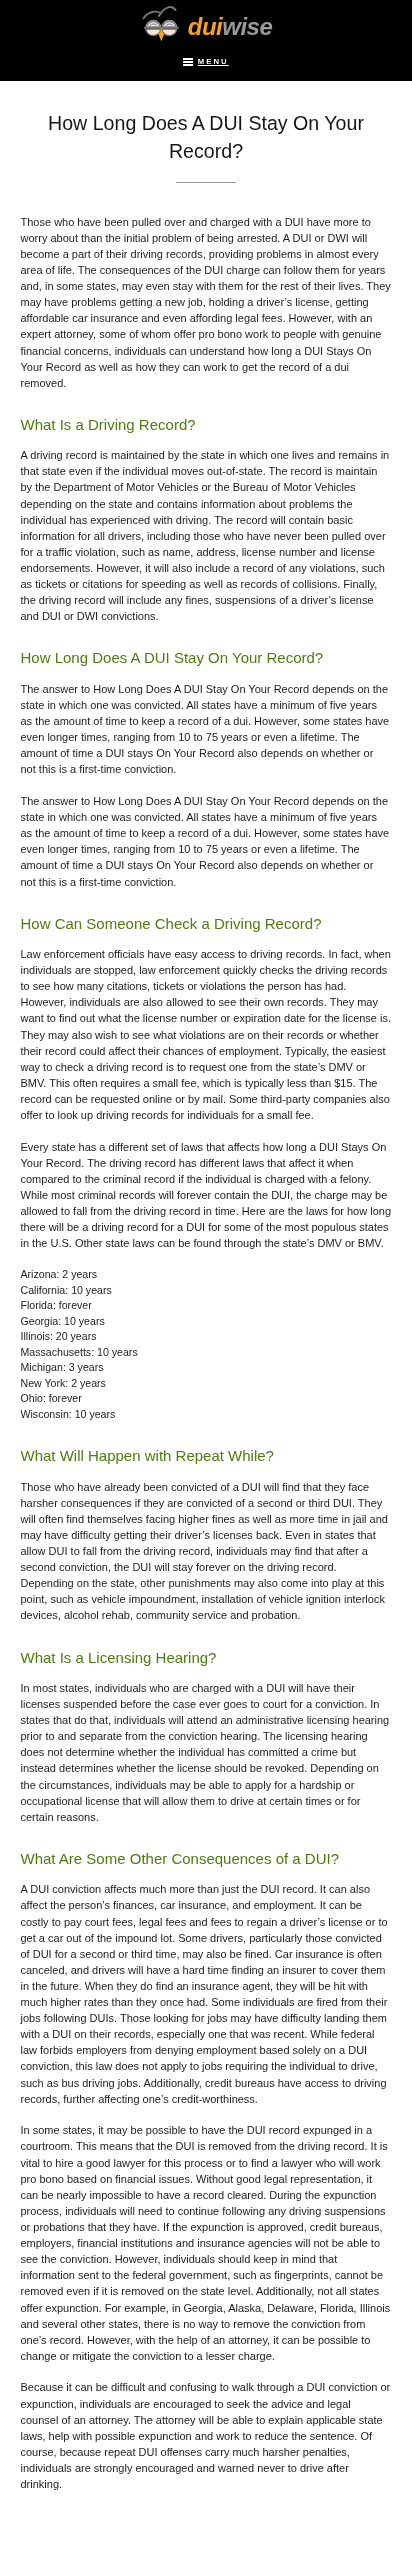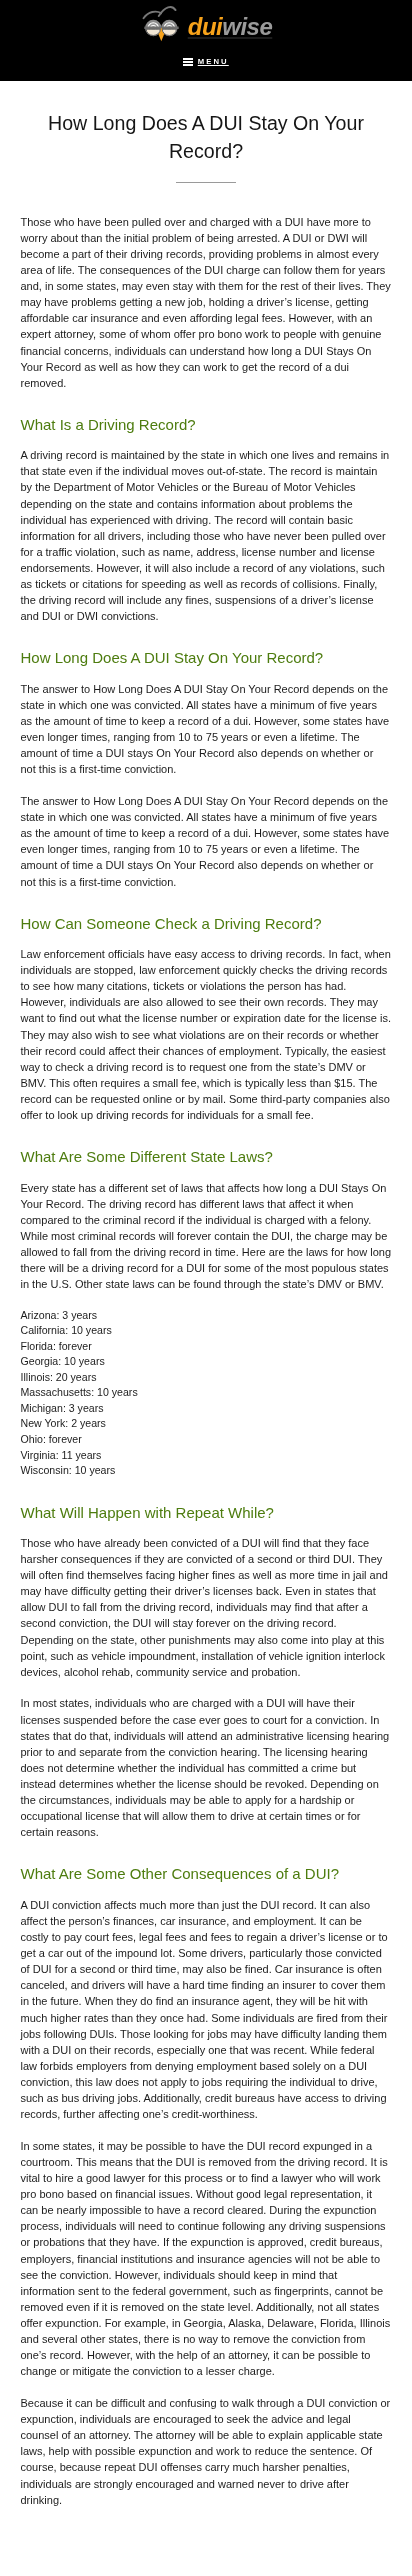--- a/index.html
+++ b/index.html
@@ -17,21 +17,20 @@
     display:flex;
     flex-direction:column;
     align-items:center;
   }
   .logo-row {
     display:flex;
     align-items:center;
     gap:5px;
     margin-top:3.1px;
     cursor:pointer;
-    text-decoration:underline;
   }
   .logo-text { font-size:24px; font-weight:bold; font-style:italic; letter-spacing:-0.5px; line-height:1; }
   .logo-dui { color:#f7a21a; }
   .logo-wise { color:#9a9a9a; }
   .menu-btn {
     background:none; border:none;
     display:flex; align-items:center; gap:5.2px;
     color:#fff; font-family:"Liberation Sans",sans-serif;
     font-size:7.7px; font-weight:bold; letter-spacing:2.1px;
     margin-top:6.2px; cursor:pointer;text-decoration:underline;
@@ -102,39 +101,38 @@
   <div class="title-divider"></div>
 
   <p class="body-p">Those who have been pulled over and charged with a DUI have more to worry about than the initial problem of being arrested. A DUI or DWI will become a part of their driving records, providing problems in almost every area of life. The consequences of the DUI charge can follow them for years and, in some states, may even stay with them for the rest of their lives. They may have problems getting a new job, holding a driver’s license, getting affordable car insurance and even affording legal fees. However, with an expert attorney, some of whom offer pro bono work to people with genuine financial concerns, individuals can understand how long a DUI Stays On Your Record as well as how they can work to get the record of a dui removed.</p>
   <h2 class="section-h">What Is a Driving Record?</h2>
   <p class="body-p">A driving record is maintained by the state in which one lives and remains in that state even if the individual moves out-of-state. The record is maintain by the Department of Motor Vehicles or the Bureau of Motor Vehicles depending on the state and contains information about problems the individual has experienced with driving. The record will contain basic information for all drivers, including those who have never been pulled over for a traffic violation, such as name, address, license number and license endorsements. However, it will also include a record of any violations, such as tickets or citations for speeding as well as records of collisions. Finally, the driving record will include any fines, suspensions of a driver’s license and DUI or DWI convictions.</p>
   <h2 class="section-h">How Long Does A DUI Stay On Your Record?</h2>
   <p class="body-p">The answer to How Long Does A DUI Stay On Your Record depends on the state in which one was convicted. All states have a minimum of five years as the amount of time to keep a record of a dui. However, some states have even longer times, ranging from 10 to 75 years or even a lifetime. The amount of time a DUI stays On Your Record also depends on whether or not this is a first-time conviction.</p>
   <p class="body-p">The answer to How Long Does A DUI Stay On Your Record depends on the state in which one was convicted. All states have a minimum of five years as the amount of time to keep a record of a dui. However, some states have even longer times, ranging from 10 to 75 years or even a lifetime. The amount of time a DUI stays On Your Record also depends on whether or not this is a first-time conviction.</p>
   <h2 class="section-h">How Can Someone Check a Driving Record?</h2>
   <p class="body-p">Law enforcement officials have easy access to driving records. In fact, when individuals are stopped, law enforcement quickly checks the driving records to see how many citations, tickets or violations the person has had. However, individuals are also allowed to see their own records. They may want to find out what the license number or expiration date for the license is. They may also wish to see what violations are on their records or whether their record could affect their chances of employment. Typically, the easiest way to check a driving record is to request one from the state’s DMV or BMV. This often requires a small fee, which is typically less than $15. The record can be requested online or by mail. Some third-party companies also offer to look up driving records for individuals for a small fee.</p>
-  <h2 class="section-h">What Are Some Different State Laws?</h2>
   <p class="body-p">Every state has a different set of laws that affects how long a DUI Stays On Your Record. The driving record has different laws that affect it when compared to the criminal record if the individual is charged with a felony. While most criminal records will forever contain the DUI, the charge may be allowed to fall from the driving record in time. Here are the laws for how long there will be a driving record for a DUI for some of the most populous states in the U.S. Other state laws can be found through the state’s DMV or BMV.</p>
 
   <div class="state-list">
-    <div class="state-item">Arizona: 3 years</div>
+    <div class="state-item">Arizona: 2 years</div>
     <div class="state-item">California: 10 years</div>
     <div class="state-item">Florida: forever</div>
     <div class="state-item">Georgia: 10 years</div>
     <div class="state-item">Illinois: 20 years</div>
     <div class="state-item">Massachusetts: 10 years</div>
     <div class="state-item">Michigan: 3 years</div>
     <div class="state-item">New York: 2 years</div>
     <div class="state-item">Ohio: forever</div>
-    <div class="state-item">Virginia: 11 years</div>
     <div class="state-item">Wisconsin: 10 years</div>
   </div>
 
   <h2 class="section-h">What Will Happen with Repeat While?</h2>
   <p class="body-p">Those who have already been convicted of a DUI will find that they face harsher consequences if they are convicted of a second or third DUI. They will often find themselves facing higher fines as well as more time in jail and may have difficulty getting their driver’s licenses back. Even in states that allow DUI to fall from the driving record, individuals may find that after a second conviction, the DUI will stay forever on the driving record. Depending on the state, other punishments may also come into play at this point, such as vehicle impoundment, installation of vehicle ignition interlock devices, alcohol rehab, community service and probation.</p>
+  <h2 class="section-h">What Is a Licensing Hearing?</h2>
   <p class="body-p">In most states, individuals who are charged with a DUI will have their licenses suspended before the case ever goes to court for a conviction. In states that do that, individuals will attend an administrative licensing hearing prior to and separate from the conviction hearing. The licensing hearing does not determine whether the individual has committed a crime but instead determines whether the license should be revoked. Depending on the circumstances, individuals may be able to apply for a hardship or occupational license that will allow them to drive at certain times or for certain reasons.</p>
   <h2 class="section-h">What Are Some Other Consequences of a DUI?</h2>
   <p class="body-p">A DUI conviction affects much more than just the DUI record. It can also affect the person’s finances, car insurance, and employment. It can be costly to pay court fees, legal fees and fees to regain a driver’s license or to get a car out of the impound lot. Some drivers, particularly those convicted of DUI for a second or third time, may also be fined. Car insurance is often canceled, and drivers will have a hard time finding an insurer to cover them in the future. When they do find an insurance agent, they will be hit with much higher rates than they once had. Some individuals are fired from their jobs following DUIs. Those looking for jobs may have difficulty landing them with a DUI on their records, especially one that was recent. While federal law forbids employers from denying employment based solely on a DUI conviction, this law does not apply to jobs requiring the individual to drive, such as bus driving jobs. Additionally, credit bureaus have access to driving records, further affecting one’s credit-worthiness.</p>
   <p class="body-p">In some states, it may be possible to have the DUI record expunged in a courtroom. This means that the DUI is removed from the driving record. It is vital to hire a good lawyer for this process or to find a lawyer who will work pro bono based on financial issues. Without good legal representation, it can be nearly impossible to have a record cleared. During the expunction process, individuals will need to continue following any driving suspensions or probations that they have. If the expunction is approved, credit bureaus, employers, financial institutions and insurance agencies will not be able to see the conviction. However, individuals should keep in mind that information sent to the federal government, such as fingerprints, cannot be removed even if it is removed on the state level. Additionally, not all states offer expunction. For example, in Georgia, Alaska, Delaware, Florida, Illinois and several other states, there is no way to remove the conviction from one’s record. However, with the help of an attorney, it can be possible to change or mitigate the conviction to a lesser charge.</p>
   <p class="body-p">Because it can be difficult and confusing to walk through a DUI conviction or expunction, individuals are encouraged to seek the advice and legal counsel of an attorney. The attorney will be able to explain applicable state laws, help with possible expunction and work to reduce the sentence. Of course, because repeat DUI offenses carry much harsher penalties, individuals are strongly encouraged and warned never to drive after drinking.</p>
 
   <h2 class="assist-heading">Free DUI Assistance</h2>
 
 </main>
 

